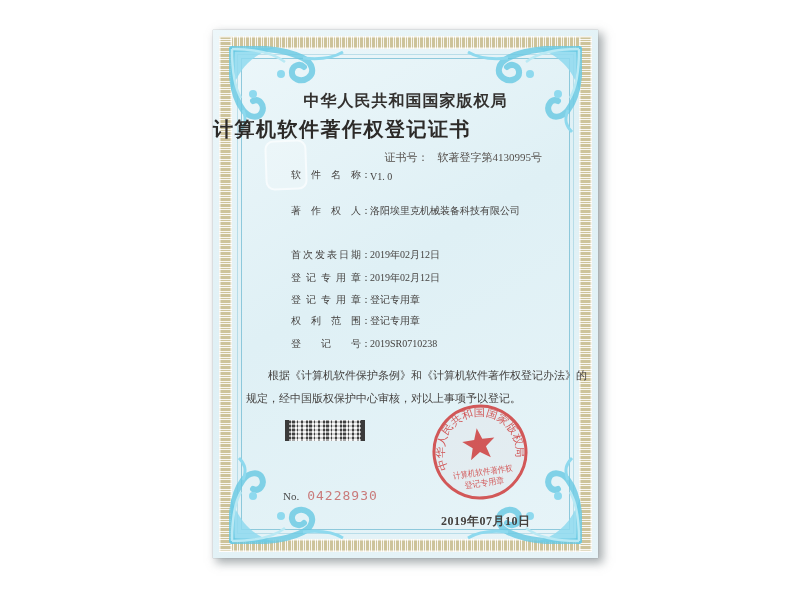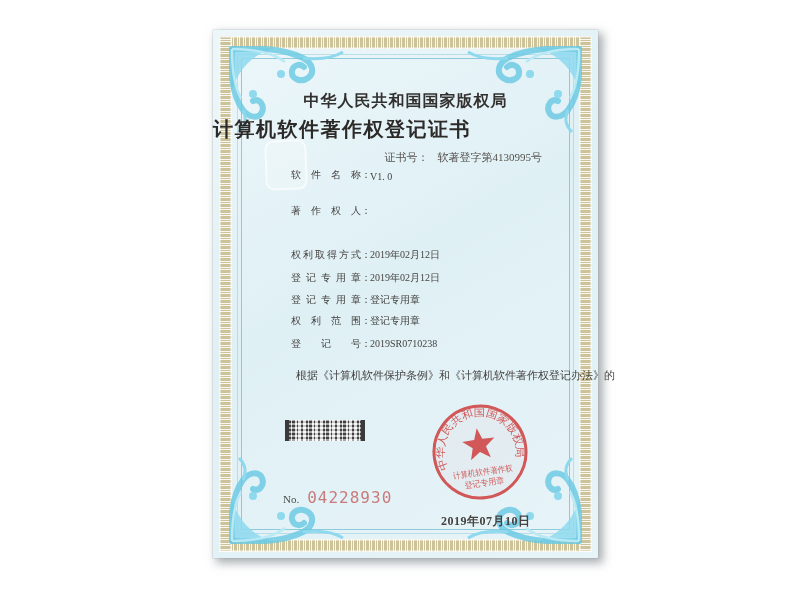--- a/index.html
+++ b/index.html
@@ -42,32 +42,32 @@
   .title2{position:absolute;left:0;right:0;top:86px;text-align:left;
     font-size:20px;font-weight:bold;letter-spacing:1.5px;color:#2c2a28;}
   .certno{position:absolute;top:120px;right:56px;font-size:11px;color:#55504c;}
   .certno .num{margin-left:9px;}
   .frow{position:absolute;left:45px;display:flex;font-size:10px;line-height:14px;color:#454240;margin-left:33px;}
   .lbl{display:inline-block;width:70px;text-align:justify;text-align-last:justify;white-space:nowrap;}
   .colon{width:9px;}
   .val{white-space:nowrap;}
   .val .v2{margin-top:2px;text-align:center;}
   .r1{top:138px}.r2{top:174px}.r3{top:218px}.r4{top:241px}.r5{top:263px}.r6{top:284px}.r7{top:307px}
-  .statement{position:absolute;left:61px;top:334px;width:322px;font-size:11px;line-height:23px;color:#454240;}
+  .statement{position:absolute;left:33px;top:334px;width:322px;font-size:11px;line-height:23px;color:#454240;}
   .statement .st1{text-indent:22px;white-space:nowrap;}
   .statement .st2{white-space:nowrap;}
   .barcode{
     position:absolute;left:72px;top:390px;width:72px;height:21px;
     background:
       repeating-linear-gradient(0deg,rgba(250,250,250,.55) 0 2px,rgba(70,70,70,.25) 2px 4px),
       repeating-linear-gradient(90deg,#3f3f3f 0 2px,#f7f7f7 2px 3px,#3f3f3f 3px 6px,#f7f7f7 6px 8px,#3f3f3f 8px 9px,#f7f7f7 9px 12px,#3f3f3f 12px 14px,#f7f7f7 14px 17px);
     border-left:4px solid #3a3a3a;border-right:4px solid #3a3a3a;
   }
   .no-line{position:absolute;left:70px;top:458px;font-size:11px;color:#4a4a4a;}
-  .no-line .serial{font-family:"DejaVu Sans Mono",monospace;font-size:16px;letter-spacing:1px;color:#c97b7b;margin-left:8px;}
+  .no-line .serial{font-family:"DejaVu Sans Mono",monospace;font-size:13px;letter-spacing:1px;color:#c97b7b;margin-left:8px;}
   .issue-date{position:absolute;left:228px;top:455px;font-size:12px;font-weight:bold;letter-spacing:.5px;color:#46423f;z-index:3;margin-top:28px;}
   .seal{position:absolute;left:215px;top:370px;width:104px;height:104px;z-index:4;
     transform:rotate(-8deg);opacity:.85;pointer-events:none;}
 </style>
 </head>
 <body>
 
 <div class="paper">
 
   <div class="meander m-top"></div>
@@ -137,24 +137,25 @@
       <span class="lbl">软 件 名 称</span>
       <span class="colon">：</span>
       <span class="val">
         <div class="v2">V1. 0</div>
       </span>
     </div>
 
     <div class="frow r2">
       <span class="lbl">著 作 权 人</span>
       <span class="colon">：</span>
+      <span class="val">洛阳埃里克机械装备科技有限公司</span>
     </div>
 
     <div class="frow r3">
-      <span class="lbl">权利取得方式</span>
+      <span class="lbl">首次发表日期</span>
       <span class="colon">：</span>
       <span class="val">2019年02月12日</span>
     </div>
 
     <div class="frow r4">
       <span class="lbl">登记专用章</span>
       <span class="colon">：</span>
       <span class="val">2019年02月12日</span>
     </div>
 
@@ -171,20 +172,21 @@
     </div>
 
     <div class="frow r7">
       <span class="lbl">登 记 号</span>
       <span class="colon">：</span>
       <span class="val">2019SR0710238</span>
     </div>
 
     <div class="statement">
       <div class="st1">根据《计算机软件保护条例》和《计算机软件著作权登记办法》的</div>
+      <div class="st2">规定，经中国版权保护中心审核，对以上事项予以登记。</div>
     </div>
 
     <div class="barcode"></div>
 
     <div class="no-line">
       <span>No.</span><span class="serial">04228930</span>
     </div>
 
     <div class="issue-date">2019年07月10日</div>
   </div>

